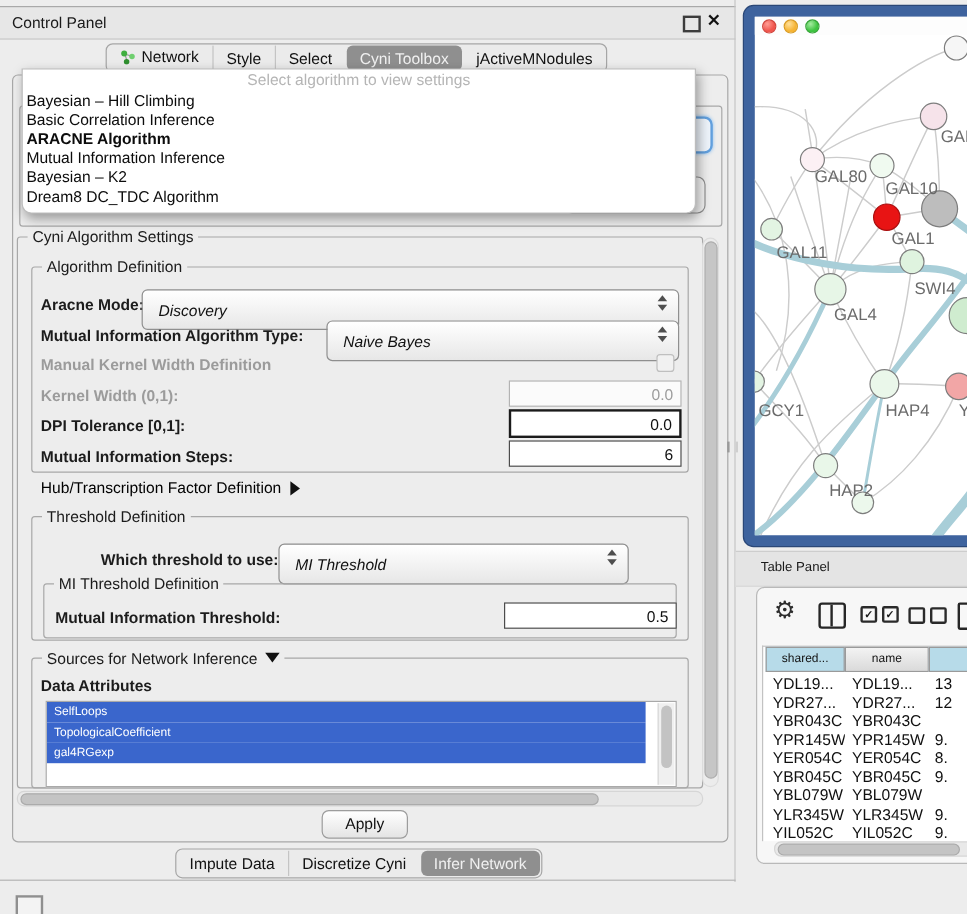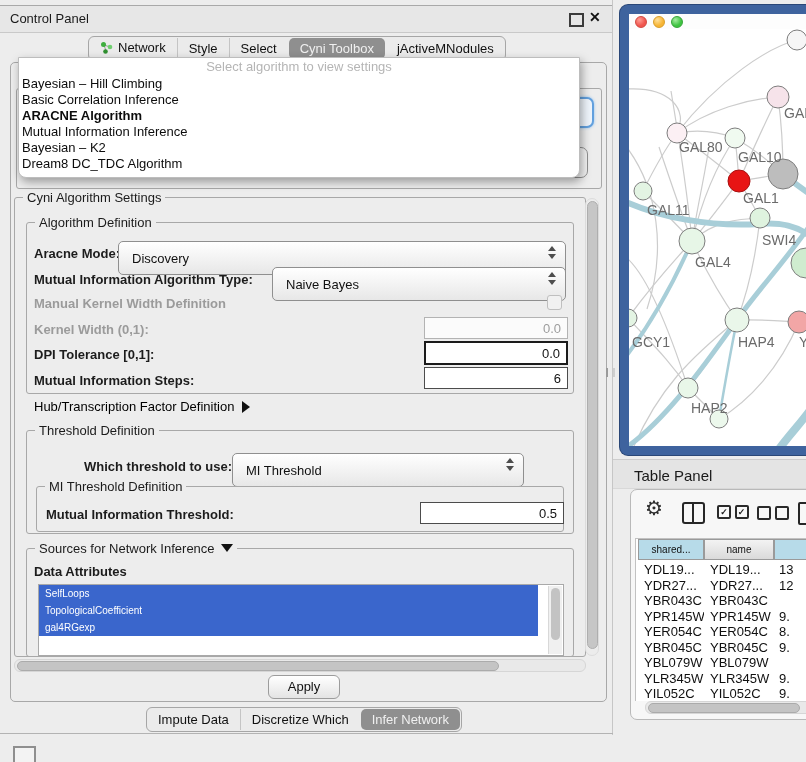--- a/index.html
+++ b/index.html
@@ -32,21 +32,21 @@
   .leg-blue{color:#2b2bd6;}
   .leg-green{color:#2fcc2f;}
   .tri-right{display:inline-block;width:0;height:0;border-left:8px solid #111;border-top:6px solid transparent;border-bottom:6px solid transparent;vertical-align:-2px;margin-left:8px;}
   .tri-down{display:inline-block;width:0;height:0;border-top:8px solid #111;border-left:6px solid transparent;border-right:6px solid transparent;vertical-align:1px;margin-left:6px;}
 
   
   .lbl{font-weight:bold;font-size:13px;color:#1c1c1c;white-space:nowrap;}
   .lbl.dis{color:#9b9b9b;}
   .plain{font-size:13px;color:#000000;white-space:nowrap;}
   .combo{height:34px;border:1px solid #8f8f8f;border-radius:5px;background:linear-gradient(#ffffff,#e7e7e7);
-         display:flex;align-items:center;padding-left:13px;font-size:13px;color:#111;box-sizing:border-box;}
+         display:flex;align-items:center;padding-left:13px;font-size:13px;color:#111;box-sizing:border-box;font-style:italic;}
   .combo .spin{position:absolute;right:9px;top:4px;}
   .combo .spin i{display:block;width:0;height:0;border-left:4px solid transparent;border-right:4px solid transparent;}
   .combo .spin i.up{border-bottom:5px solid #4e4e4e;margin-bottom:3px;}
   .combo .spin i.dn{border-top:5px solid #4e4e4e;}
   input.field{height:20px;border:1px solid #4c4c4c;background:#fff;font-family:"Liberation Sans",sans-serif;
         font-size:13px;color:#111;text-align:right;padding:0 6px 0 2px;box-sizing:content-box;}
   input.field.dis{border-color:#b3b3b3;color:#9d9d9d;background:#fbfbfb;}
   input.field.strong{border:2px solid #1b1b1b;}
   .checkbox{width:13px;height:13px;border:1px solid #bfbfbf;border-radius:3px;background:#f1f1f1;}
 
@@ -86,21 +86,21 @@
   #light-red{left:6px;background:radial-gradient(circle at 35% 30%,#ff9d94,#f0564e 60%);border:1px solid #d24840;}
   #light-yellow{left:24px;background:radial-gradient(circle at 35% 30%,#ffe09a,#f6b434 60%);border:1px solid #d99d27;}
   #light-green{left:42px;background:radial-gradient(circle at 35% 30%,#a5eca0,#3fc341 60%);border:1px solid #36a438;}
   #netcanvas{position:absolute;left:0;top:15px;}
 
   
   #splitter-dot{left:606px;top:368px;width:5px;height:9px;border-left:2px solid #9a9a9a;border-right:2px solid #cfcfcf;}
 
   
   #tablebar{left:613px;top:459px;width:193px;height:28px;background:#e4e4e4;border-top:1px solid #cdcdcd;border-bottom:1px solid #d8d8d8;}
-  #tablebar .t{position:absolute;left:21px;top:7px;font-size:15px;color:#1a1a1a;}
+  #tablebar .t{position:absolute;left:21px;top:7px;font-size:11px;color:#1a1a1a;}
   #tablepanel{left:630px;top:489px;width:200px;height:229px;background:#f7f7f7;border:1px solid #b9b9b9;border-radius:7px;}
   .ticon{position:absolute;top:12px;}
   #gear-ico{left:14px;top:6px;font-size:20px;color:#2d2d2d;}
   #cols-ico{left:51px;width:19px;height:18px;border:2px solid #262626;border-radius:3px;}
   #cols-ico i{position:absolute;left:8px;top:0;width:2px;height:18px;background:#262626;}
   .cb{display:inline-block;width:10px;height:10px;border:2px solid #2a2a2a;border-radius:2px;font-size:9px;line-height:10px;
       text-align:center;font-weight:bold;color:#1a1a1a;vertical-align:top;}
   #checks-ico{left:86px;top:15px;}
   #unchecks-ico{left:126px;top:16px;}
   #doc-ico{left:167px;width:14px;height:19px;border:2px solid #262626;border-radius:2px;background:#f7f7f7;}
@@ -221,21 +221,21 @@
   </div>
 
   <div class="abs htrack" style="left:14px;top:659px;width:570px;height:11px;">
     <div class="hthumb" style="width:480px;"></div>
   </div>
 
   <div class="abs" id="apply-btn">Apply</div>
 
   <div class="abs tabbar" id="tabbar-bottom">
     <div class="tab"><span>Impute Data</span></div>
-    <div class="tab"><span>Discretize Which</span></div>
+    <div class="tab"><span>Discretize Cyni</span></div>
     <div class="tab sel"><span>Infer Network</span></div>
   </div>
 
   <div class="abs" id="popup">
     <div class="ph">Select algorithm to view settings</div>
     <div class="opt">Bayesian – Hill Climbing</div>
     <div class="opt">Basic Correlation Inference</div>
     <div class="opt hl">ARACNE Algorithm</div>
     <div class="opt">Mutual Information Inference</div>
     <div class="opt">Bayesian – K2</div>

